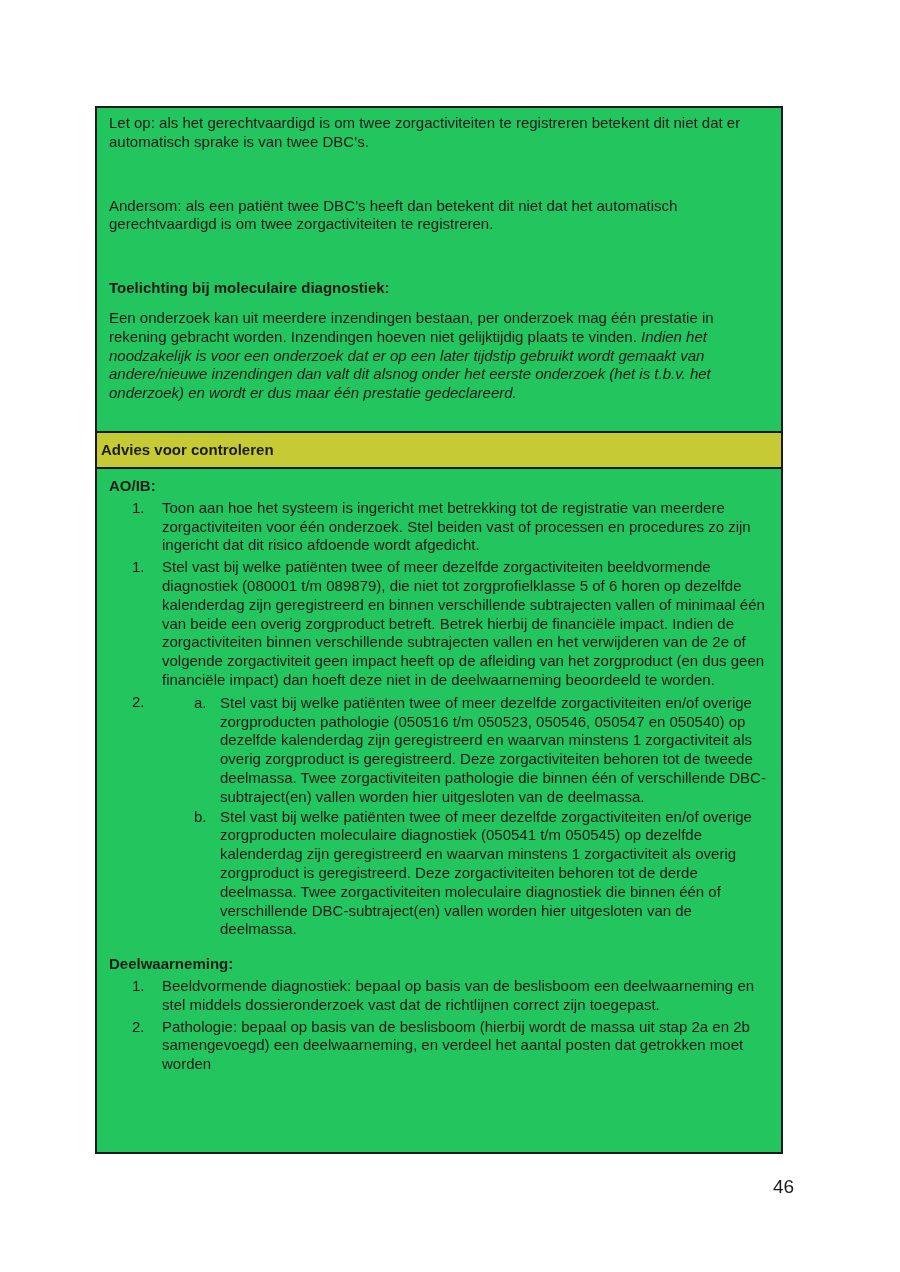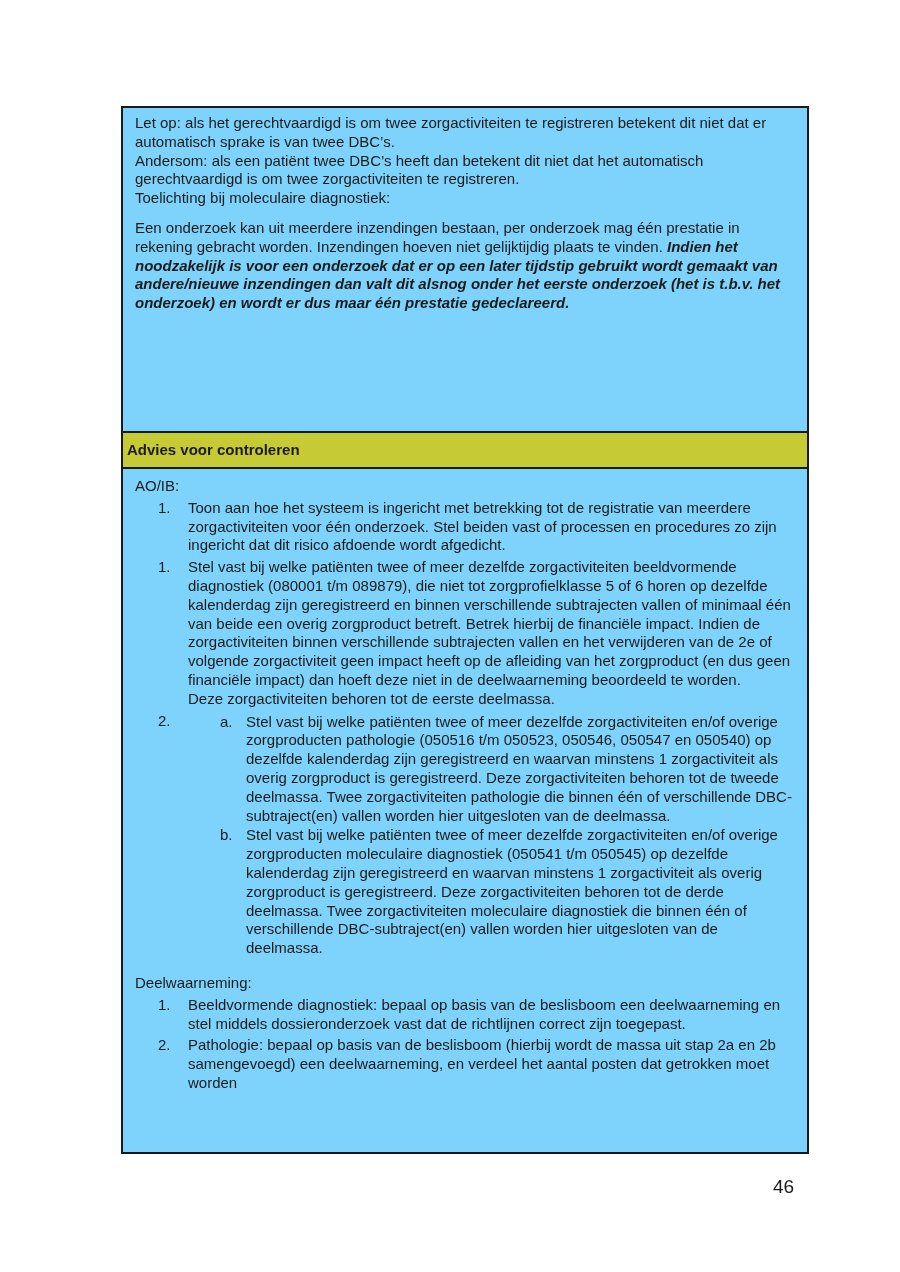--- a/index.html
+++ b/index.html
@@ -3,35 +3,35 @@
 <meta charset="utf-8">
 <style>
   * { margin:0; padding:0; box-sizing:border-box; }
   html,body { background:#ffffff; }
   body {
     width:900px; height:1272px; position:relative; overflow:hidden;
     font-family:"Liberation Sans", sans-serif;
     font-size:15px; line-height:18.8px; color:#1b1b1b;
   }
   .doc-box {
-    position:absolute; left:121px; top:106px; width:688px;
+    position:absolute; left:95px; top:106px; width:688px;
     border:2px solid #1a1a1a;
-    background:#7dd3fc;
+    background:#22c55e;
   }
   .cell { padding:6px 10px 0 12px; }
   .cell-intro { height:323px; overflow:hidden; }
   .cell-body  { min-height:683px; padding-top:8px; padding-bottom:24px; }
   .header-row {
     height:38px; display:flex; align-items:center;
     border-top:2px solid #1a1a1a; border-bottom:2px solid #1a1a1a;
     padding:0 4px; font-weight:bold;
   }
-  .heading { font-weight:normal; }
-  .italic  { font-style:italic;font-weight:bold; }
-  .gap-lg  { }
+  .heading { font-weight:bold; }
+  .italic  { font-style:italic; }
+  .gap-lg  { margin-top:45px; }
   .gap     { margin-top:16px; }
   .gap-sm  { margin-top:11px; }
   .li      { display:flex; padding-left:23px; margin-top:3px; }
   .li .marker { flex:0 0 30px; }
   .li .li-body, .li .li-text { flex:1; }
   .sub-li  { display:flex; padding-left:32px; margin-top:1px; }
   .sub-li .marker { flex:0 0 26px; }
   .sub-li .li-text { flex:1; }
   .page-number {
     position:absolute; left:773px; top:1178px; width:30px;
@@ -60,21 +60,20 @@
     <div class="li">
       <span class="marker">1.</span>
       <span class="li-text">Toon aan hoe het systeem is ingericht met betrekking tot de registratie van meerdere zorgactiviteiten voor één onderzoek. Stel beiden vast of processen en procedures zo zijn ingericht dat dit risico afdoende wordt afgedicht.</span>
     </div>
 
 
     <div class="li">
       <span class="marker">1.</span>
       <div class="li-body">
         <p>Stel vast bij welke patiënten twee of meer dezelfde zorgactiviteiten beeldvormende diagnostiek (080001 t/m 089879), die niet tot zorgprofielklasse 5 of 6 horen op dezelfde kalenderdag zijn geregistreerd en binnen verschillende subtrajecten vallen of minimaal één van beide een overig zorgproduct betreft. Betrek hierbij de financiële impact. Indien de zorgactiviteiten binnen verschillende subtrajecten vallen en het verwijderen van de 2e of volgende zorgactiviteit geen impact heeft op de afleiding van het zorgproduct (en dus geen financiële impact) dan hoeft deze niet in de deelwaarneming beoordeeld te worden.</p>
-        <p>Deze zorgactiviteiten behoren tot de eerste deelmassa.</p>
       </div>
     </div>
 
     <div class="li gap">
       <span class="marker">2.</span>
       <div class="li-body">
         <div class="sub-li">
           <span class="marker">a.</span>
           <span class="li-text">Stel vast bij welke patiënten twee of meer dezelfde zorgactiviteiten en/of overige zorgproducten pathologie (050516 t/m 050523, 050546, 050547 en 050540) op dezelfde kalenderdag zijn geregistreerd en waarvan minstens 1 zorgactiviteit als overig zorgproduct is geregistreerd. Deze zorgactiviteiten behoren tot de tweede deelmassa. Twee zorgactiviteiten pathologie die binnen één of verschillende DBC-subtraject(en) vallen worden hier uitgesloten van de deelmassa.</span>
         </div>

